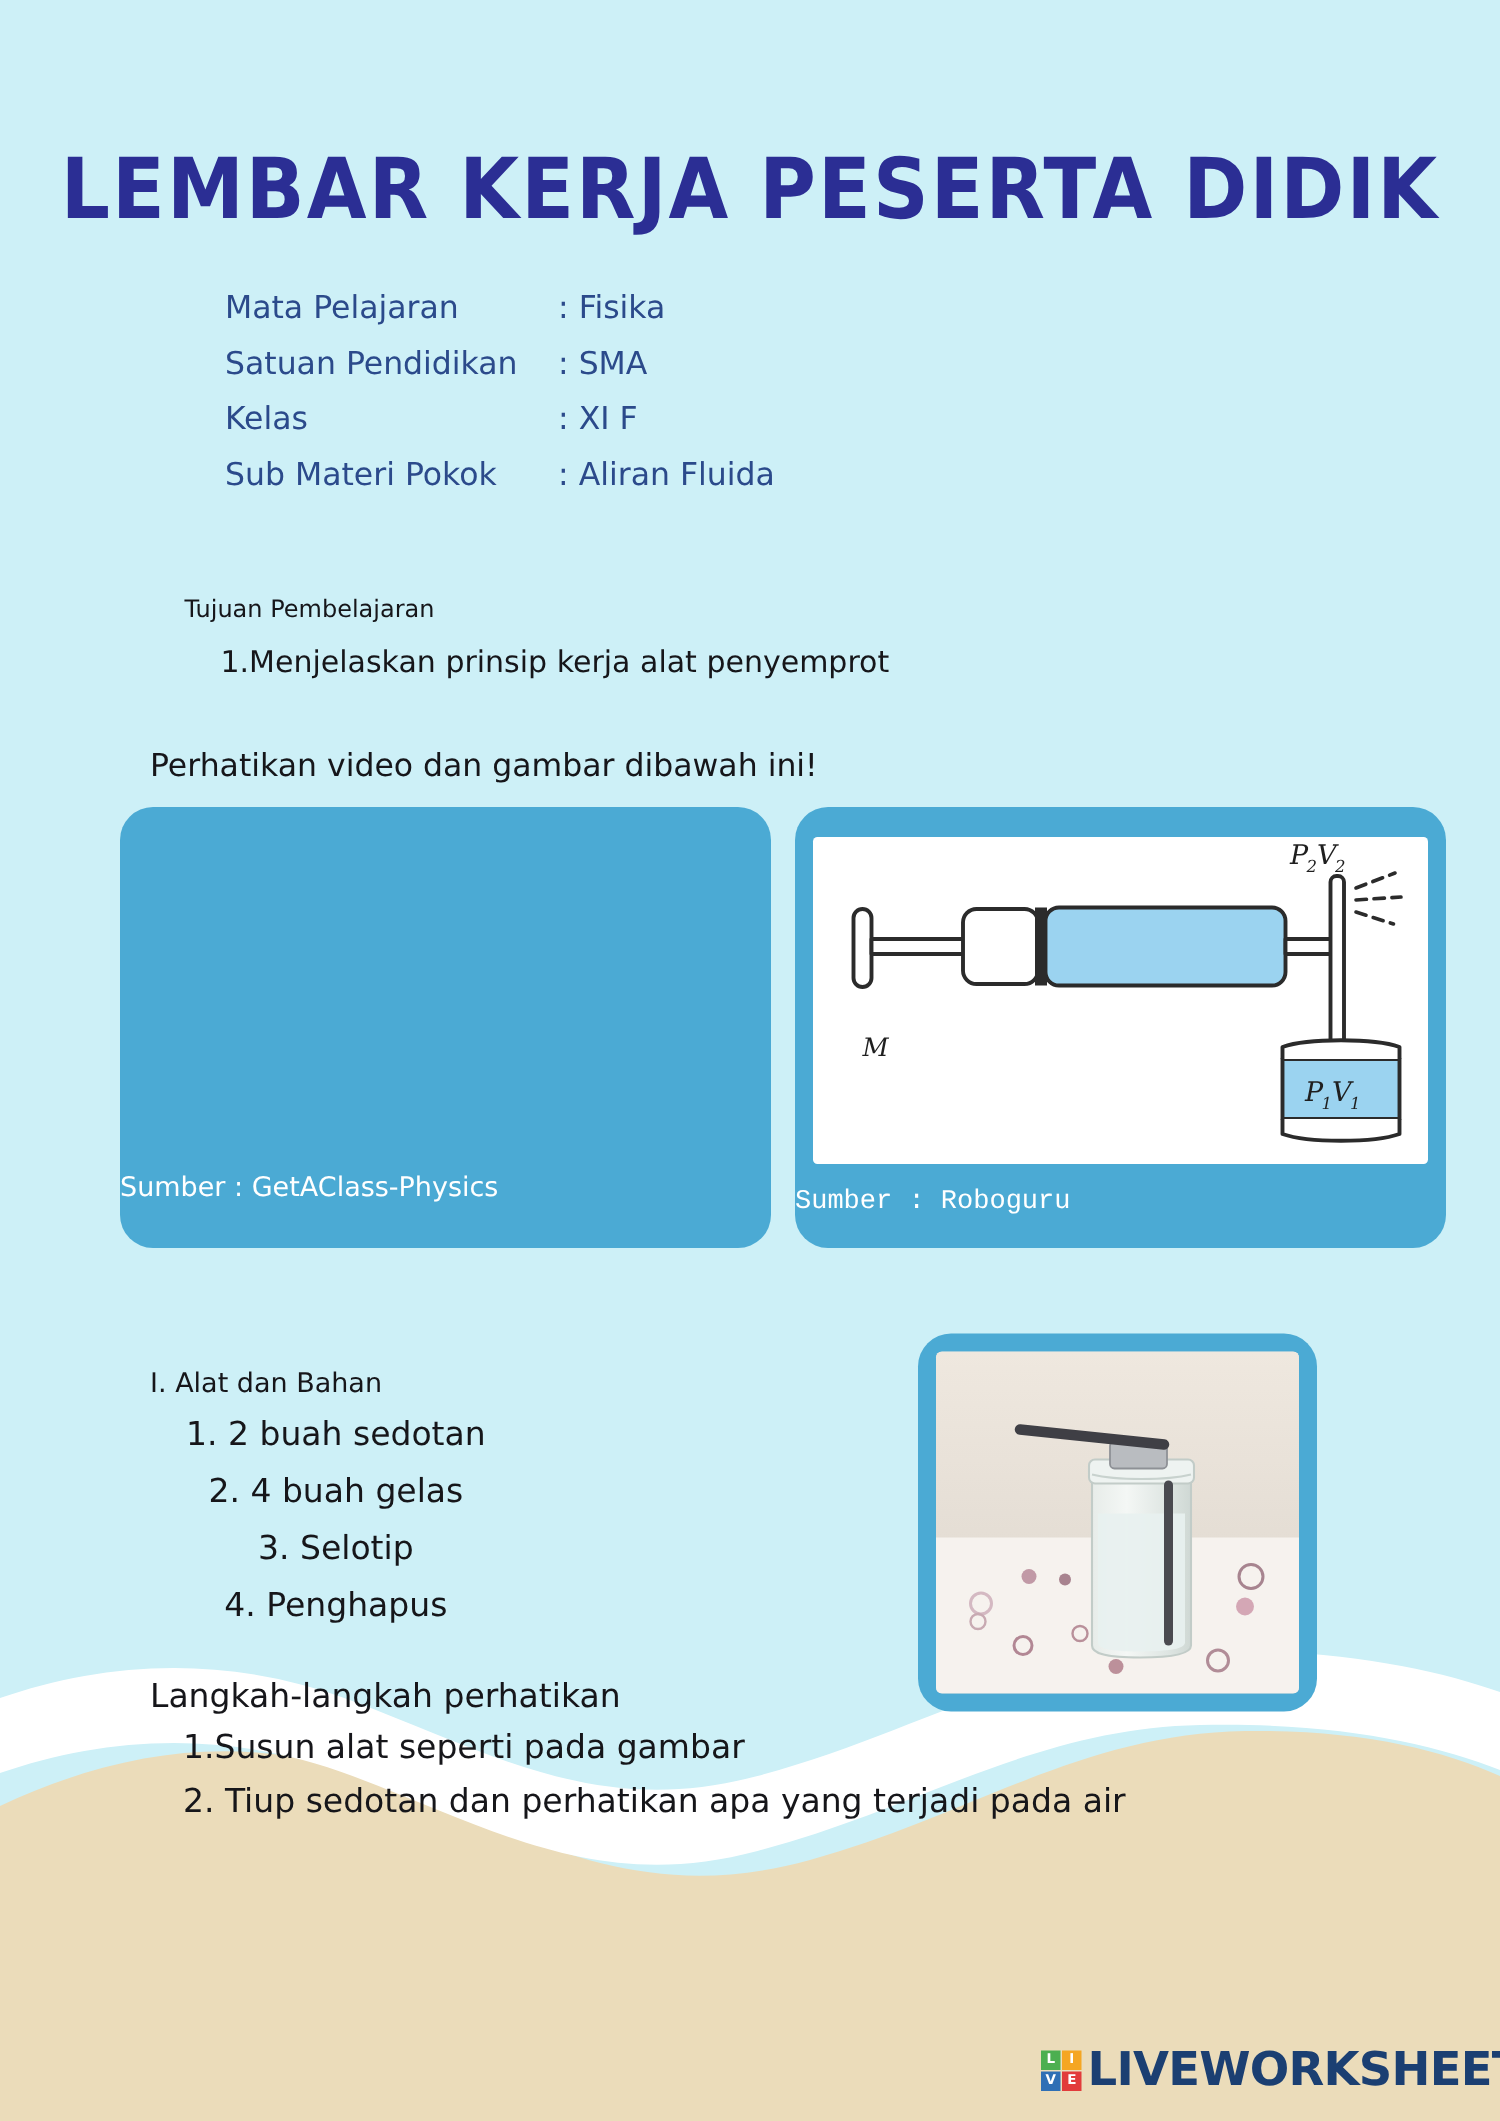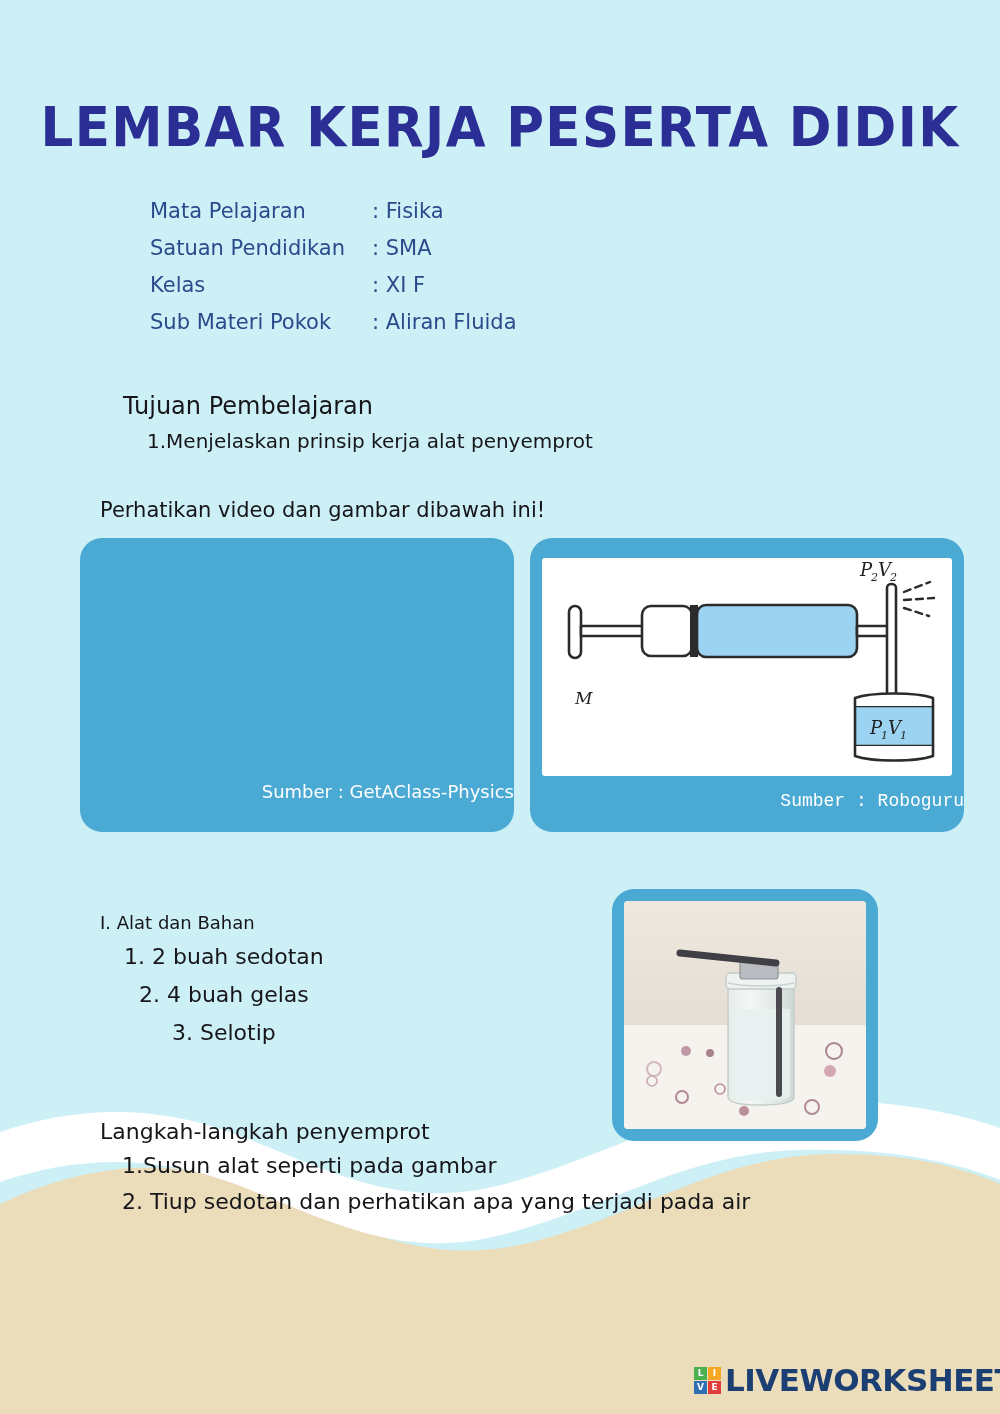--- a/index.html
+++ b/index.html
@@ -40,38 +40,38 @@
     transform: scaleX(0.92);
   }
 
   .meta-block {
     position: absolute;
     top: 186px;
     left: 150px;
   }
   .meta-row {
     display: flex;
-    align-items: flex-end;
+    align-items: center;
     height: 37px;
     font-size: 21px;
     color: #2b4a8b;
     white-space: nowrap;
   }
   .meta-label { width: 222px; flex: 0 0 222px; }
   .meta-value { }
 
   
   .objectives {
     position: absolute;
     top: 391px;
     left: 123px;
     color: #1b1b1b;
   }
   .objectives-heading {
-    font-size: 24px;
+    font-size: 16px;
     line-height: 30px;
     color: #16161a;
   }
   .objective-item {
     font-size: 20px;
     line-height: 28px;
     margin-top: 6px;
     margin-left: 24px;
     color: #16161a;
   }
@@ -99,21 +99,21 @@
   .panel-diagram {
     left: 530px;
     top: 538px;
     width: 434px;
     height: 294px;
   }
   .panel-caption {
     position: absolute;
     left: 0;
     width: 100%;
-    text-align: right;
+    text-align: left;
     color: #ffffff;
     font-size: 18px;
   }
   .panel-video .panel-caption { bottom: 30px; }
   .panel-diagram .panel-caption { bottom: 21px; font-family: Liberation Mono, monospace; }
 
   .diagram-canvas {
     position: absolute;
     left: 12px;
     top: 20px;
@@ -296,20 +296,21 @@
     </svg>
   </div>
   <div class="panel-caption">Sumber : Roboguru</div>
 </div>
 
 <div class="materials">
   <div class="materials-heading">I. Alat dan Bahan</div>
   <div class="material-item">1. 2 buah sedotan</div>
   <div class="material-item">2. 4 buah gelas</div>
   <div class="material-item">3. Selotip</div>
+  <div class="material-item">4. Penghapus</div>
 </div>
 
 <div class="photo-frame">
   <div class="photo-inner">
     <svg viewBox="0 0 242 228">
       <defs>
         <linearGradient id="wallGrad" x1="0" y1="0" x2="0" y2="1">
           <stop offset="0" stop-color="#efe8df"></stop>
           <stop offset="1" stop-color="#e4ddd4"></stop>
         </linearGradient>
@@ -349,21 +350,21 @@
       <rect x="152" y="86" width="6" height="110" rx="3" fill="#4a4a50"></rect>
 
       <rect x="116" y="60" width="38" height="18" rx="3" fill="#b9bcc0" stroke="#8e9196" stroke-width="1.2"></rect>
 
       <path d="M56,52 L152,62" stroke="#3f3f45" stroke-width="7" stroke-linecap="round" fill="none"></path>
     </svg>
   </div>
 </div>
 
 <div class="steps">
-  <div class="steps-heading">Langkah-langkah penyemprot</div>
+  <div class="steps-heading">Langkah-langkah perhatikan</div>
   <div class="step-item">1.Susun alat seperti pada gambar</div>
   <div class="step-item">2. Tiup sedotan dan perhatikan apa yang terjadi pada air</div>
 </div>
 
 <div class="lw-logo">
   <div class="lw-tiles">
     <div class="lw-tile" style="background: rgb(76, 175, 80);">L</div>
     <div class="lw-tile" style="background: rgb(245, 166, 35);">I</div>
     <div class="lw-tile" style="background: rgb(47, 111, 181);">V</div>
     <div class="lw-tile" style="background: rgb(226, 59, 59);">E</div>

